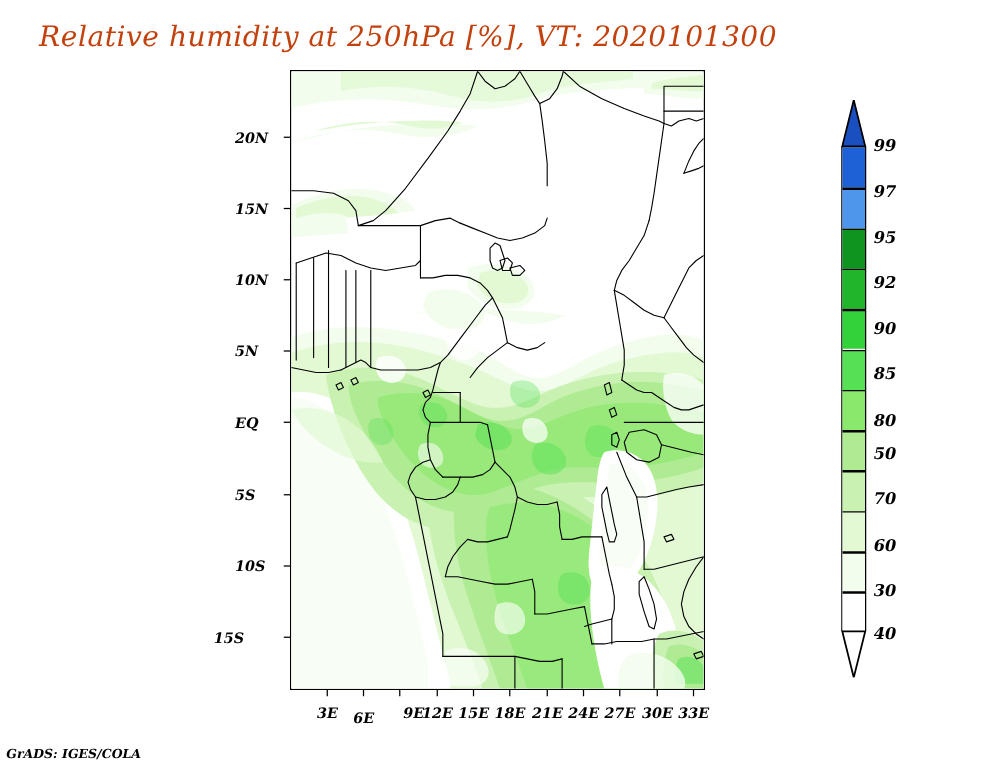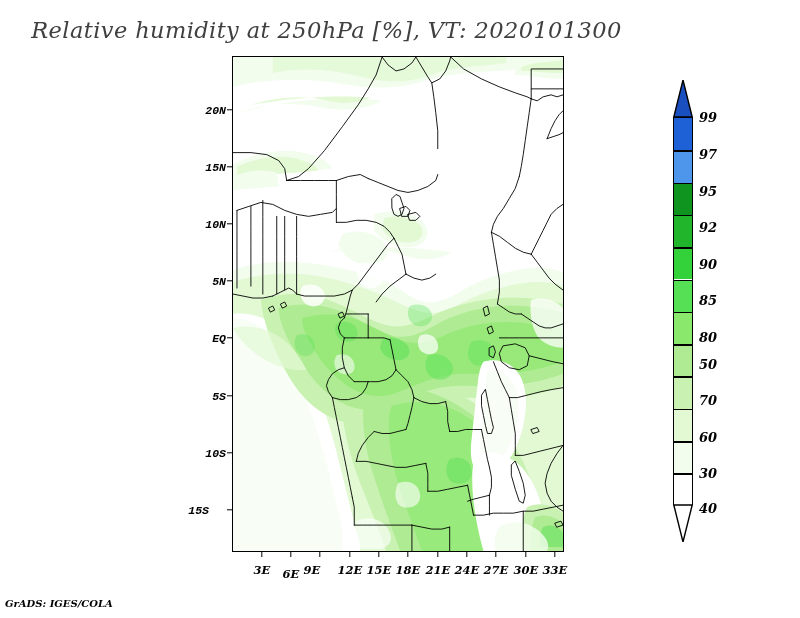--- a/index.html
+++ b/index.html
@@ -20,21 +20,21 @@
   #title {
     position: absolute;
     left: 0;
     top: 17px;
     width: 653px;
     text-align: center;
     font-family: "DejaVu Serif", serif;
     font-style: italic;
     font-size: 22.5px;
     letter-spacing: 0.4px;
-    color: #404040;
+    color: #c2410c;
     white-space: nowrap;
   }
 
   
   #plot-frame {
     position: absolute;
     left: 232px;
     top: 56px;
     width: 332px;
     height: 496px;
@@ -58,23 +58,21 @@
   .axis-label {
     position: absolute;
     font-family: "DejaVu Serif", serif;
     font-style: italic;
     font-weight: bold;
     font-size: 11.5px;
     color: #000000;
     white-space: nowrap;
   }
   .ylab {
-    text-align: right;
     transform: translateY(-50%);
-    font-family: Liberation Mono, monospace;
   }
   .xlab {
     text-align: center;
     transform: translateX(-50%);
   }
   .tick {
     position: absolute;
     background: #000000;
   }
   .ytick { width: 5px; height: 1.4px; left: 227px; transform: translateY(-50%); }
@@ -409,21 +407,21 @@
   <div class="tick xtick" style="left:379px"></div>
   <div class="tick xtick" style="left:408px"></div>
   <div class="tick xtick" style="left:438px"></div>
   <div class="tick xtick" style="left:467px"></div>
   <div class="tick xtick" style="left:496px"></div>
   <div class="tick xtick" style="left:526px"></div>
   <div class="tick xtick" style="left:555px"></div>
 
   <div class="axis-label xlab" style="left:262px; top:563px">3E</div>
   <div class="axis-label xlab" style="left:291px; top:567px">6E</div>
-  <div class="axis-label xlab" style="left:312px; top:563px">9E</div>
+  <div class="axis-label xlab" style="left:331px; top:563px">9E</div>
   <div class="axis-label xlab" style="left:350px; top:563px">12E</div>
   <div class="axis-label xlab" style="left:379px; top:563px">15E</div>
   <div class="axis-label xlab" style="left:408px; top:563px">18E</div>
   <div class="axis-label xlab" style="left:438px; top:563px">21E</div>
   <div class="axis-label xlab" style="left:467px; top:563px">24E</div>
   <div class="axis-label xlab" style="left:496px; top:563px">27E</div>
   <div class="axis-label xlab" style="left:526px; top:563px">30E</div>
   <div class="axis-label xlab" style="left:555px; top:563px">33E</div>
 
   <div id="colorbar">

